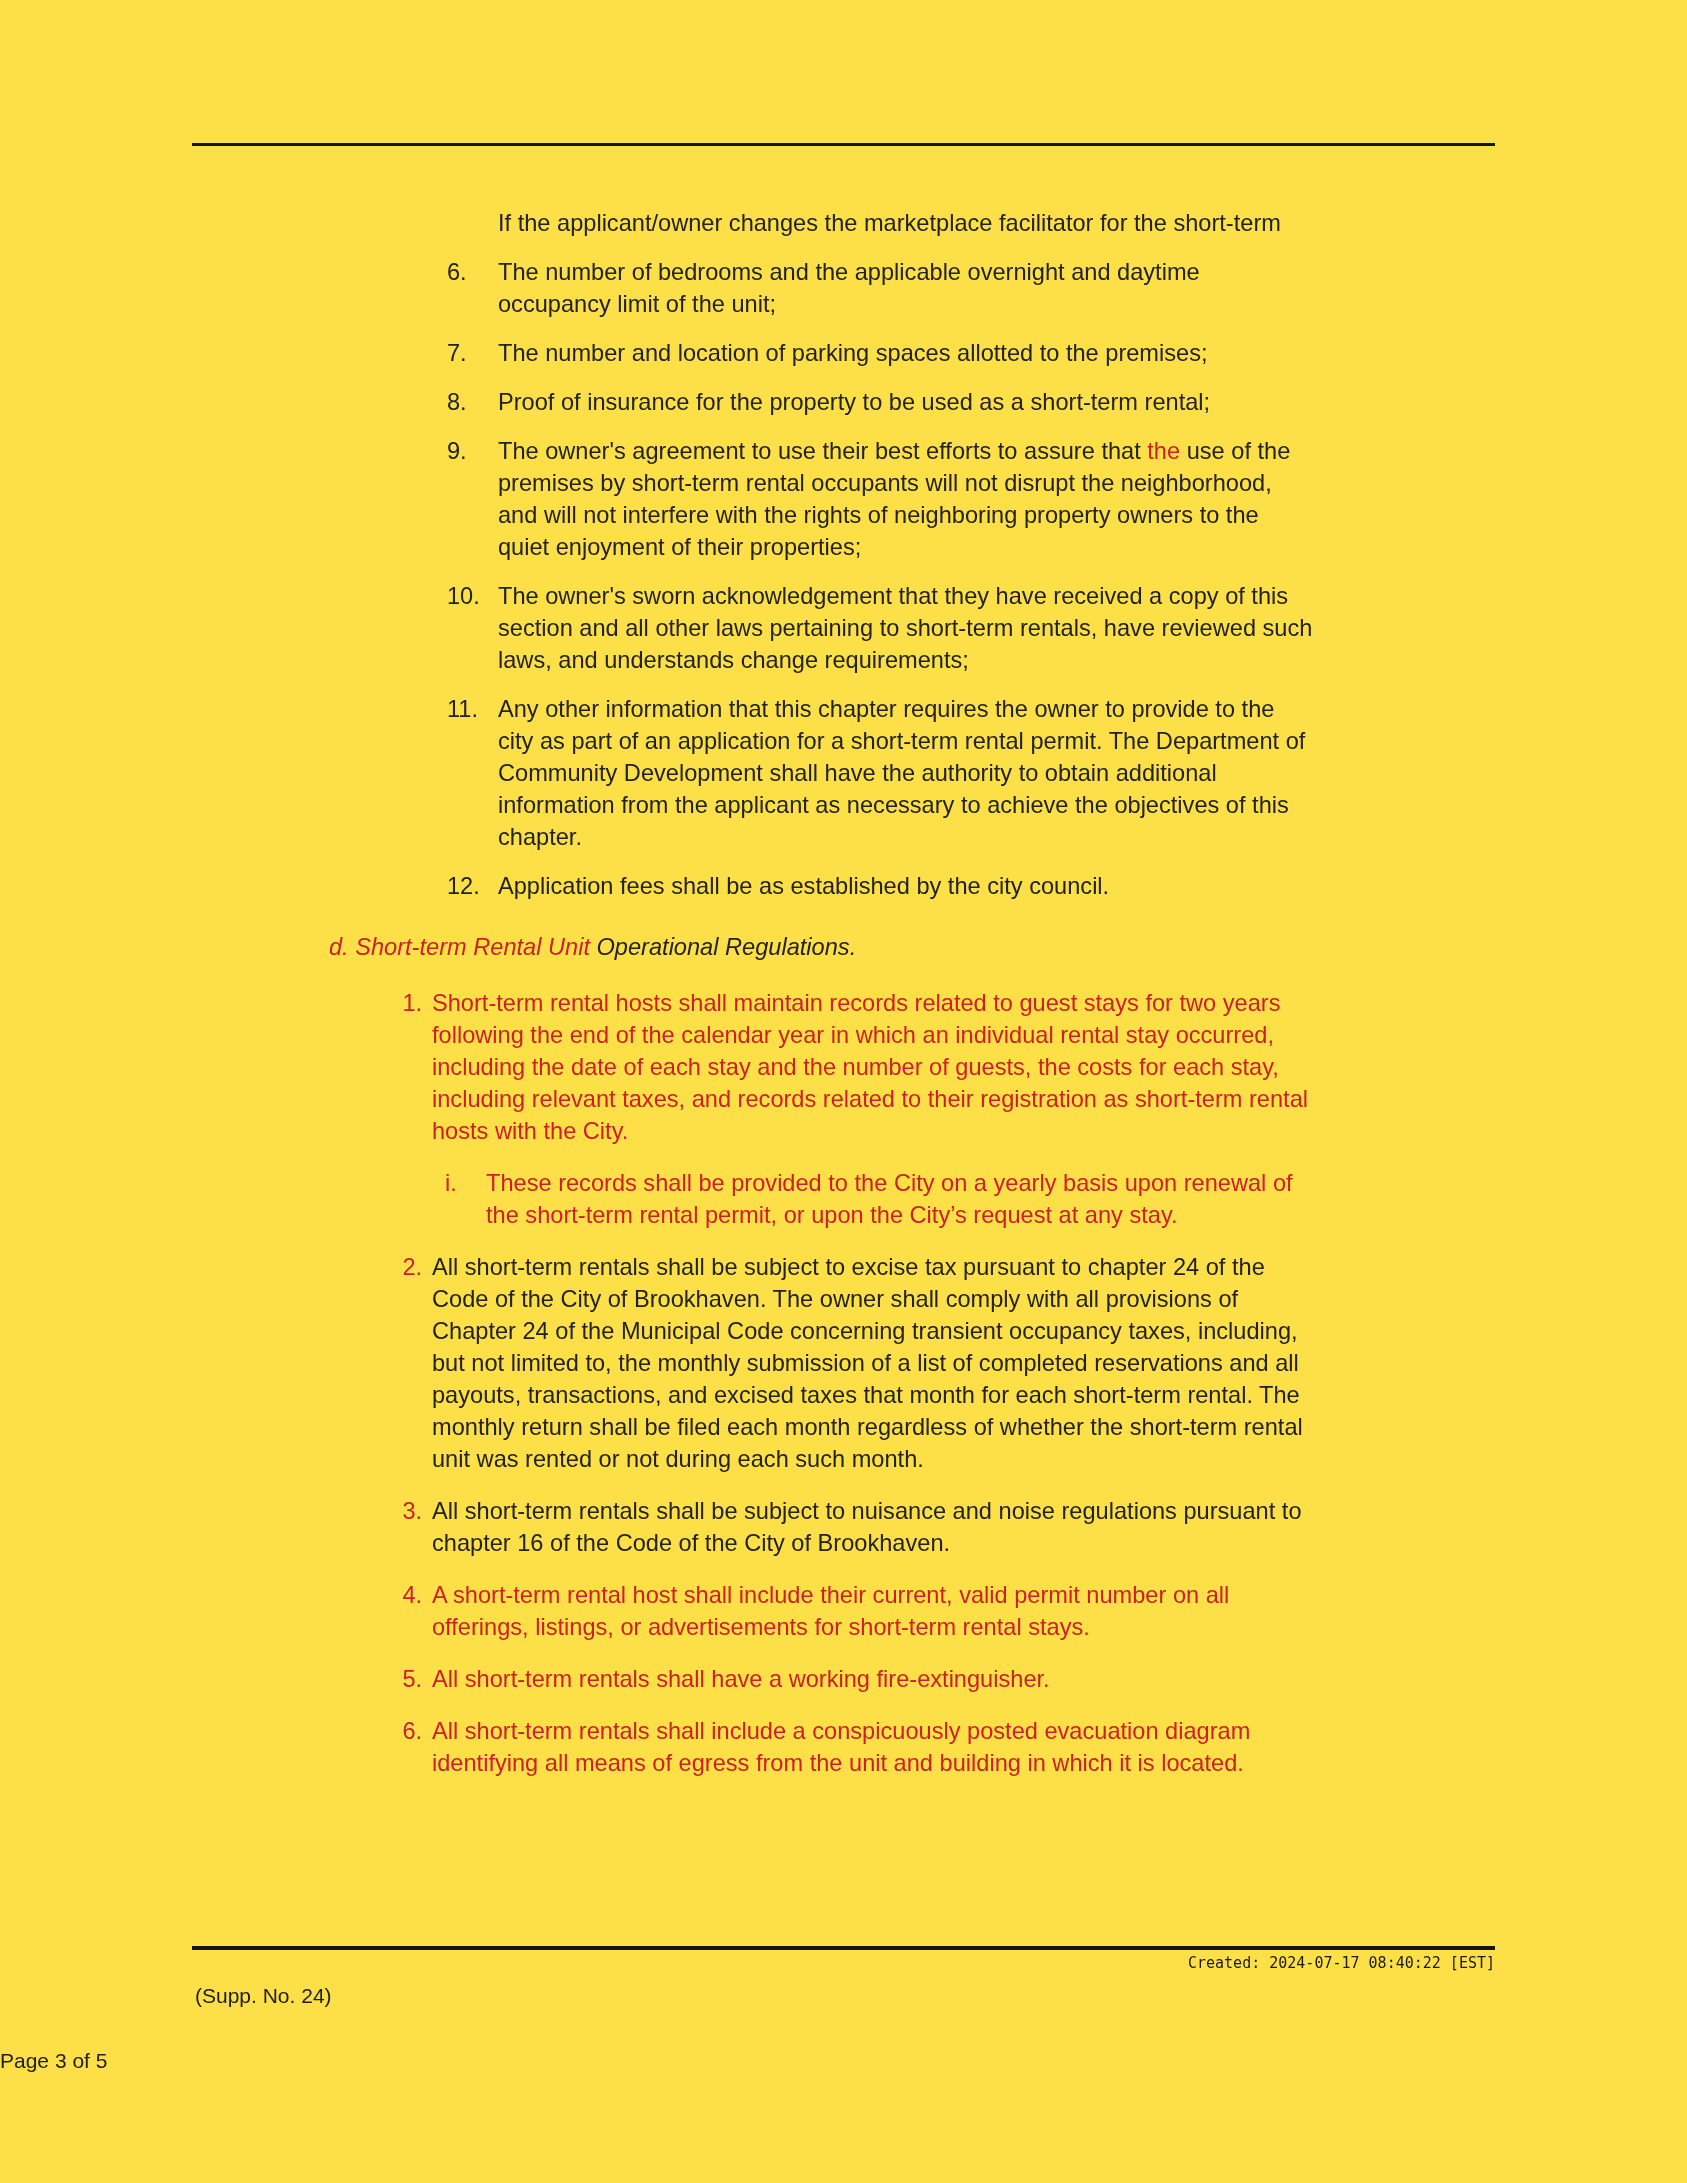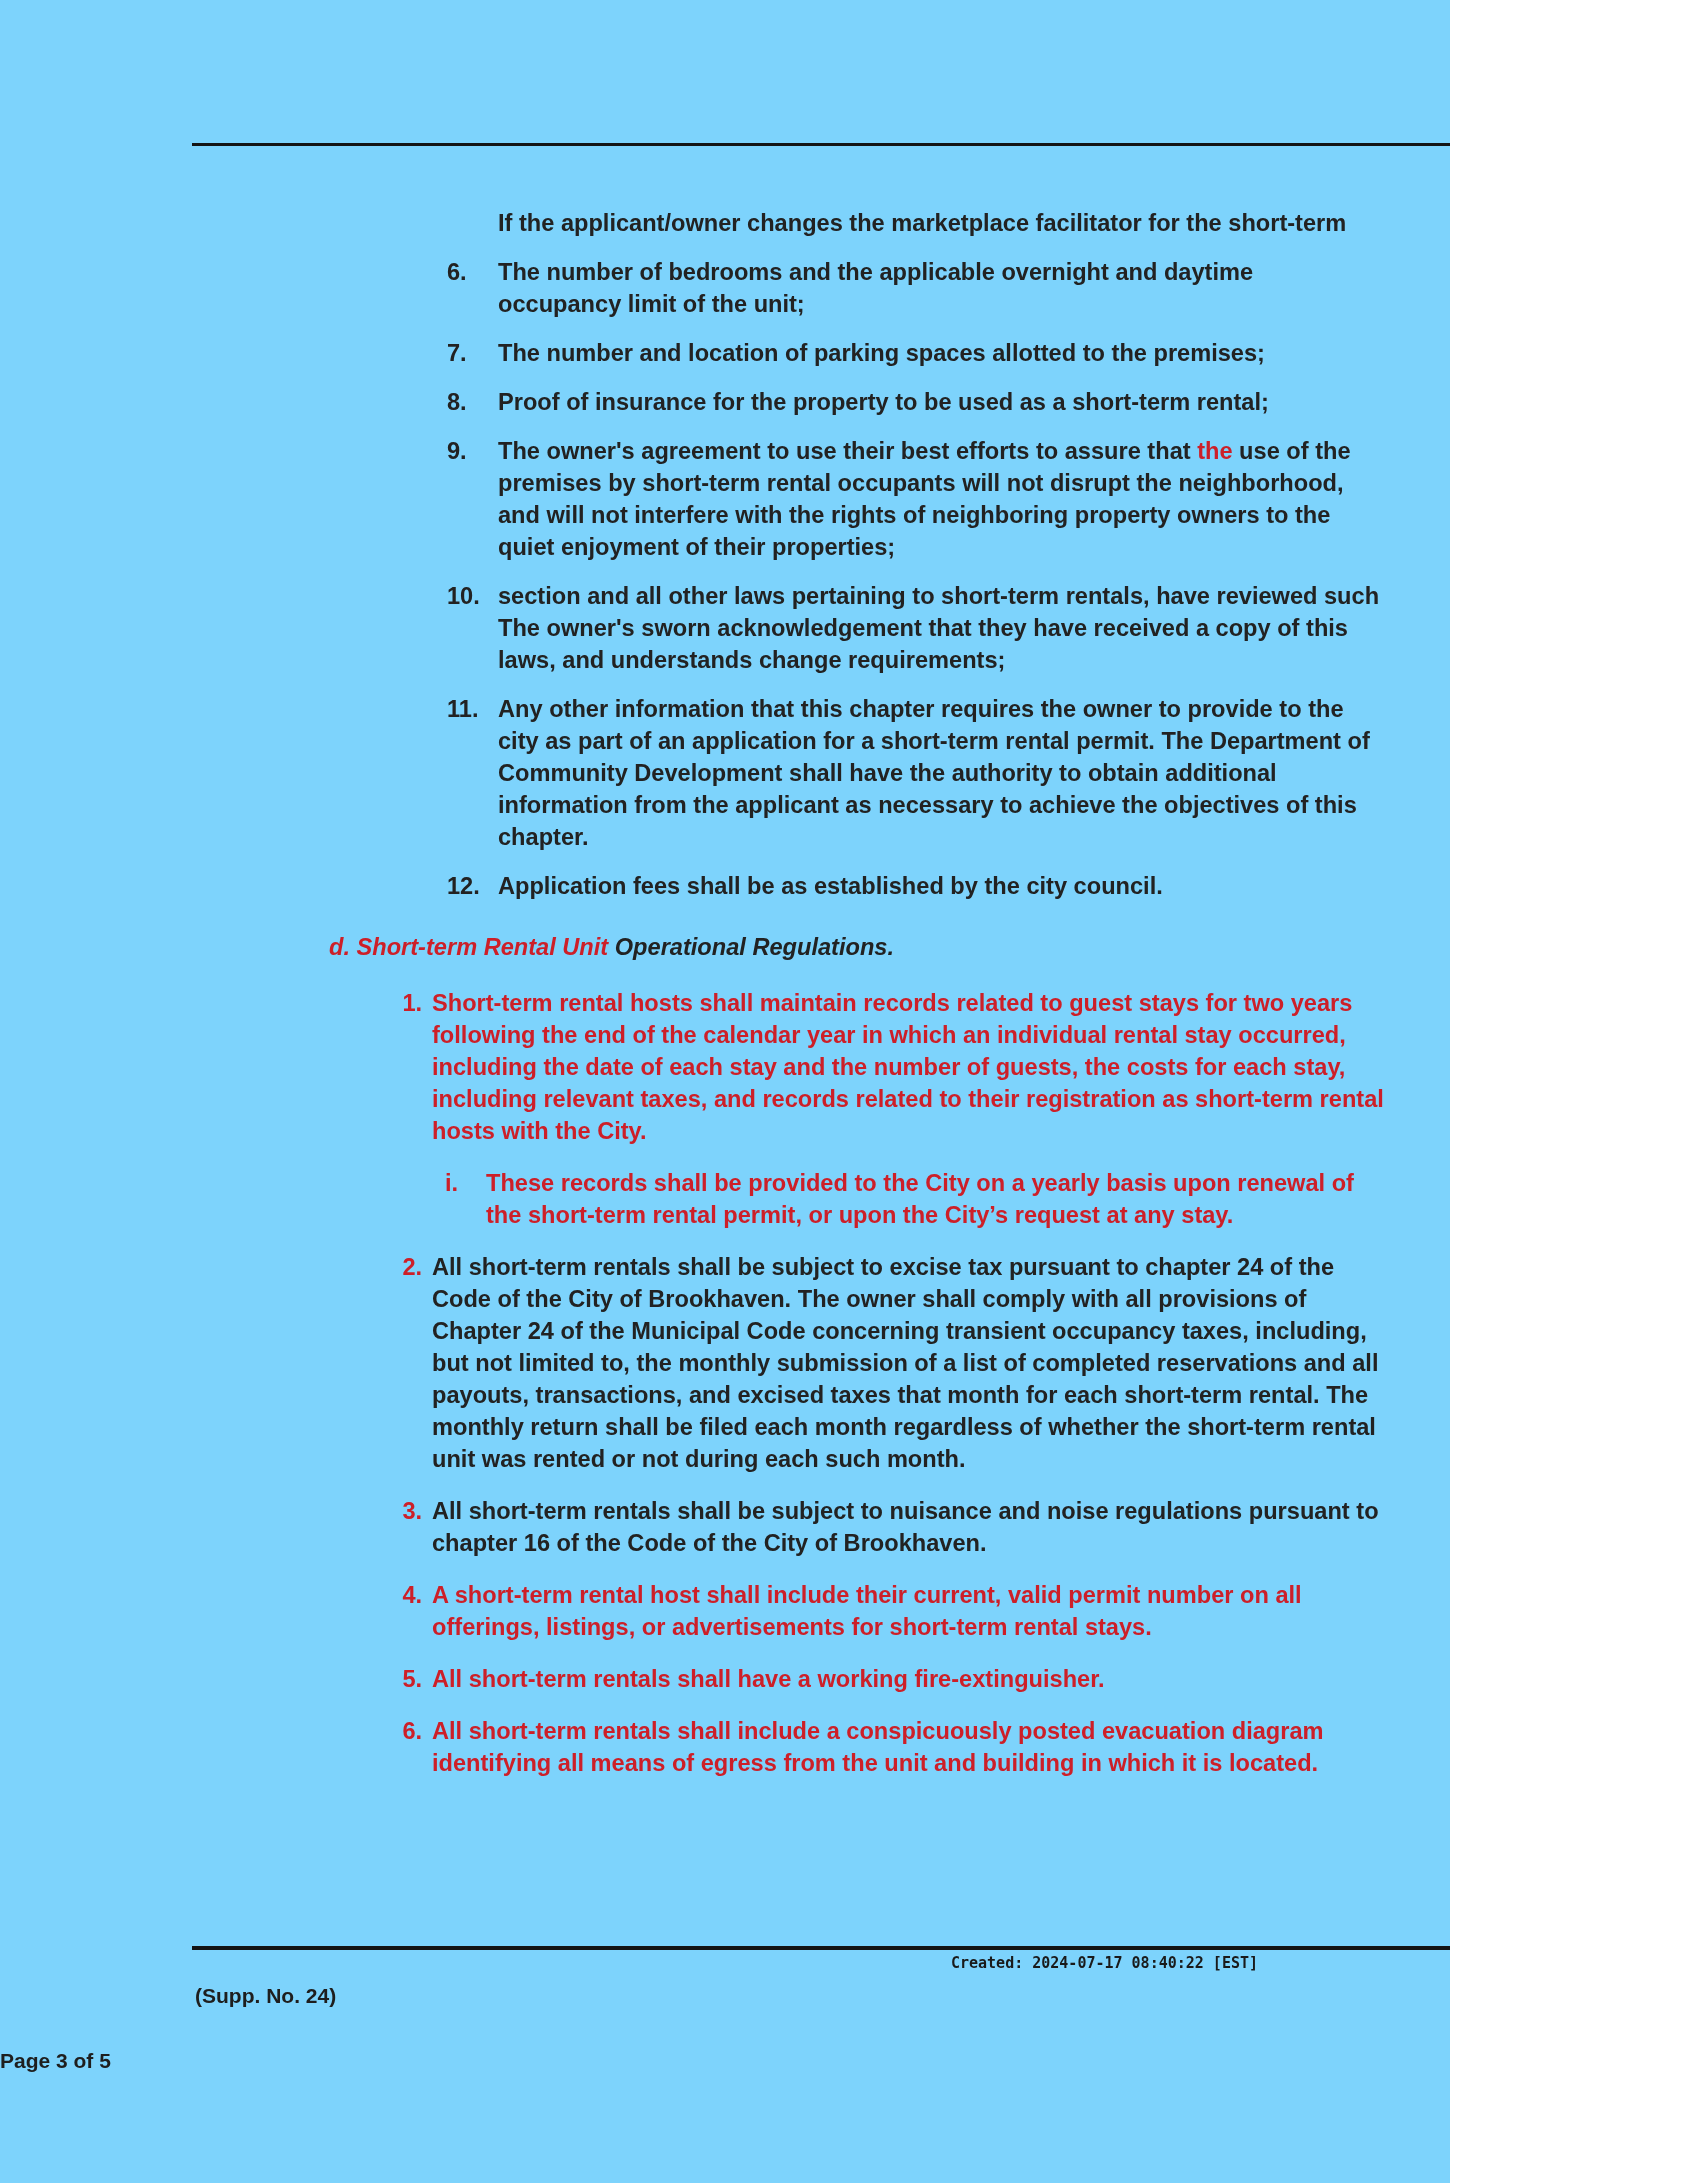--- a/index.html
+++ b/index.html
@@ -1,26 +1,25 @@
 <!DOCTYPE html>
 <html style="font-size:13.5px"><head>
 <meta charset="utf-8">
 <style>
   html,body{margin:0;padding:0;background:#ffffff;}
   .page{
     position:relative;
-    width:1450px;
+    width:1687px;
     height:2183px;
-    background:#7dd3fc;
+    background:#fde047;
     font-family:"Liberation Sans","DejaVu Sans",sans-serif;
     font-size:23.6px;
     line-height:32px;
     color:#222222;
     overflow:hidden;
-    font-weight:bold;
   }
   .rule{position:absolute;background:#141414;}
   .rule.top{left:192px;top:143px;width:1303px;height:2.5px;}
   .rule.bottom{left:192px;top:1946px;width:1303px;height:4.2px;}
 
   .content{position:absolute;left:0;top:207px;width:1687px;}
 
   .block{position:relative;margin-top:17px;}
   .block:first-child{margin-top:0;}
   .b-para{margin-left:498px;width:1004px;}
@@ -76,22 +75,22 @@
       </div>
       <div class="block b-item">
         <span class="num">9.</span>
         <div class="line"><span>The owner's agreement to use their best efforts to assure that </span><span class="red">the</span><span> use of the</span></div>
         <div class="line">premises by short-term rental occupants will not disrupt the neighborhood,</div>
         <div class="line">and will not interfere with the rights of neighboring property owners to the</div>
         <div class="line">quiet enjoyment of their properties;</div>
       </div>
       <div class="block b-item">
         <span class="num">10.</span>
+        <div class="line">The owner's sworn acknowledgement that they have received a copy of this</div>
         <div class="line">section and all other laws pertaining to short-term rentals, have reviewed such</div>
-        <div class="line">The owner's sworn acknowledgement that they have received a copy of this</div>
         <div class="line">laws, and understands change requirements;</div>
       </div>
       <div class="block b-item">
         <span class="num">11.</span>
         <div class="line">Any other information that this chapter requires the owner to provide to the</div>
         <div class="line">city as part of an application for a short-term rental permit. The Department of</div>
         <div class="line">Community Development shall have the authority to obtain additional</div>
         <div class="line">information from the applicant as necessary to achieve the objectives of this</div>
         <div class="line">chapter.</div>
       </div>

